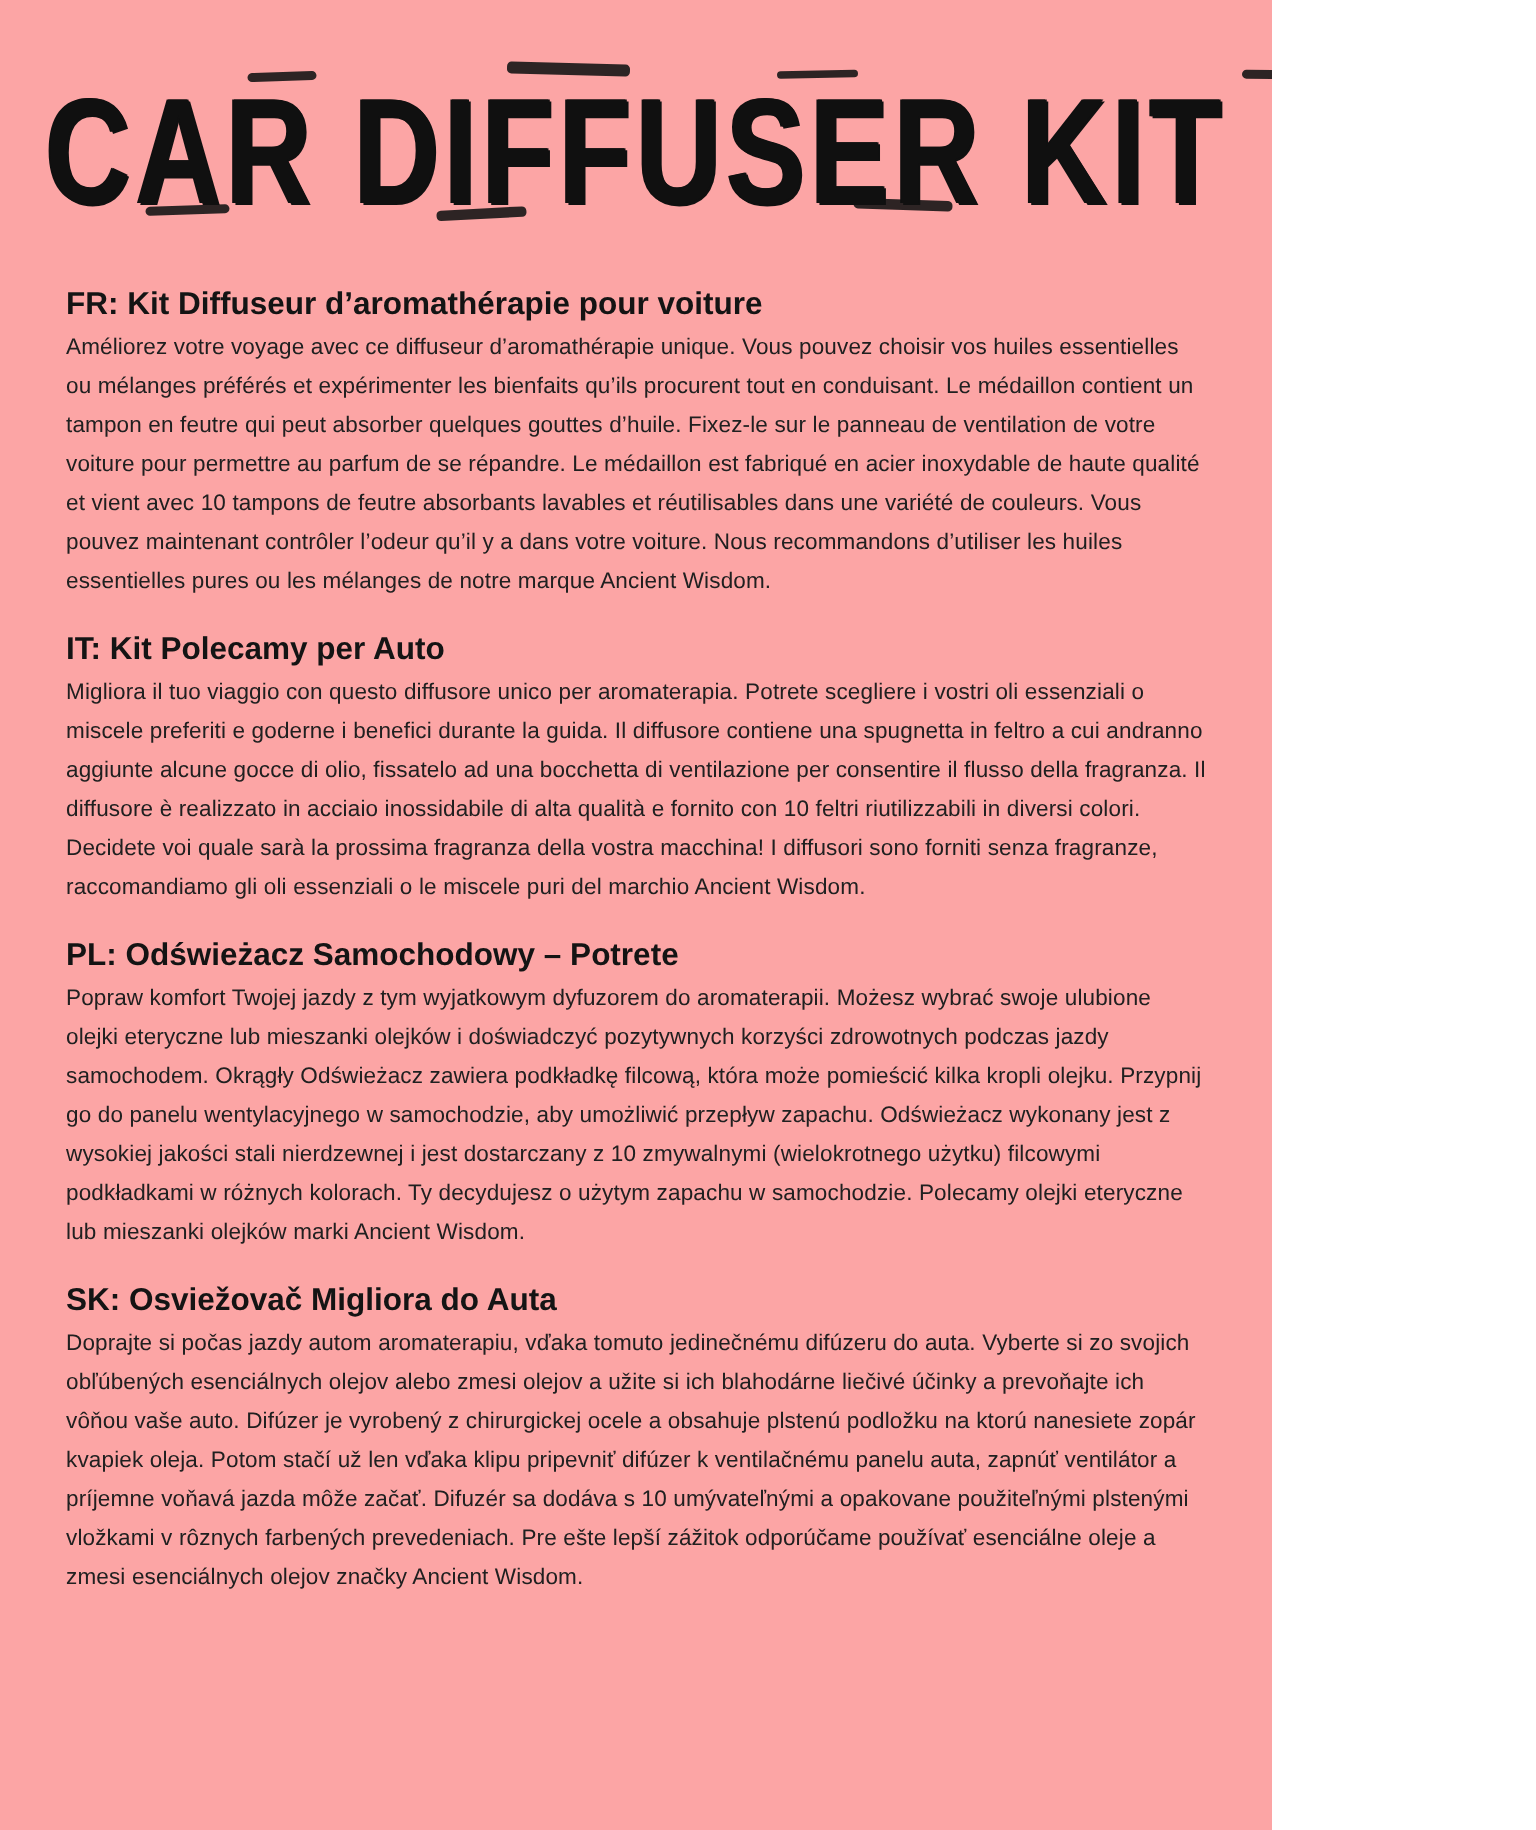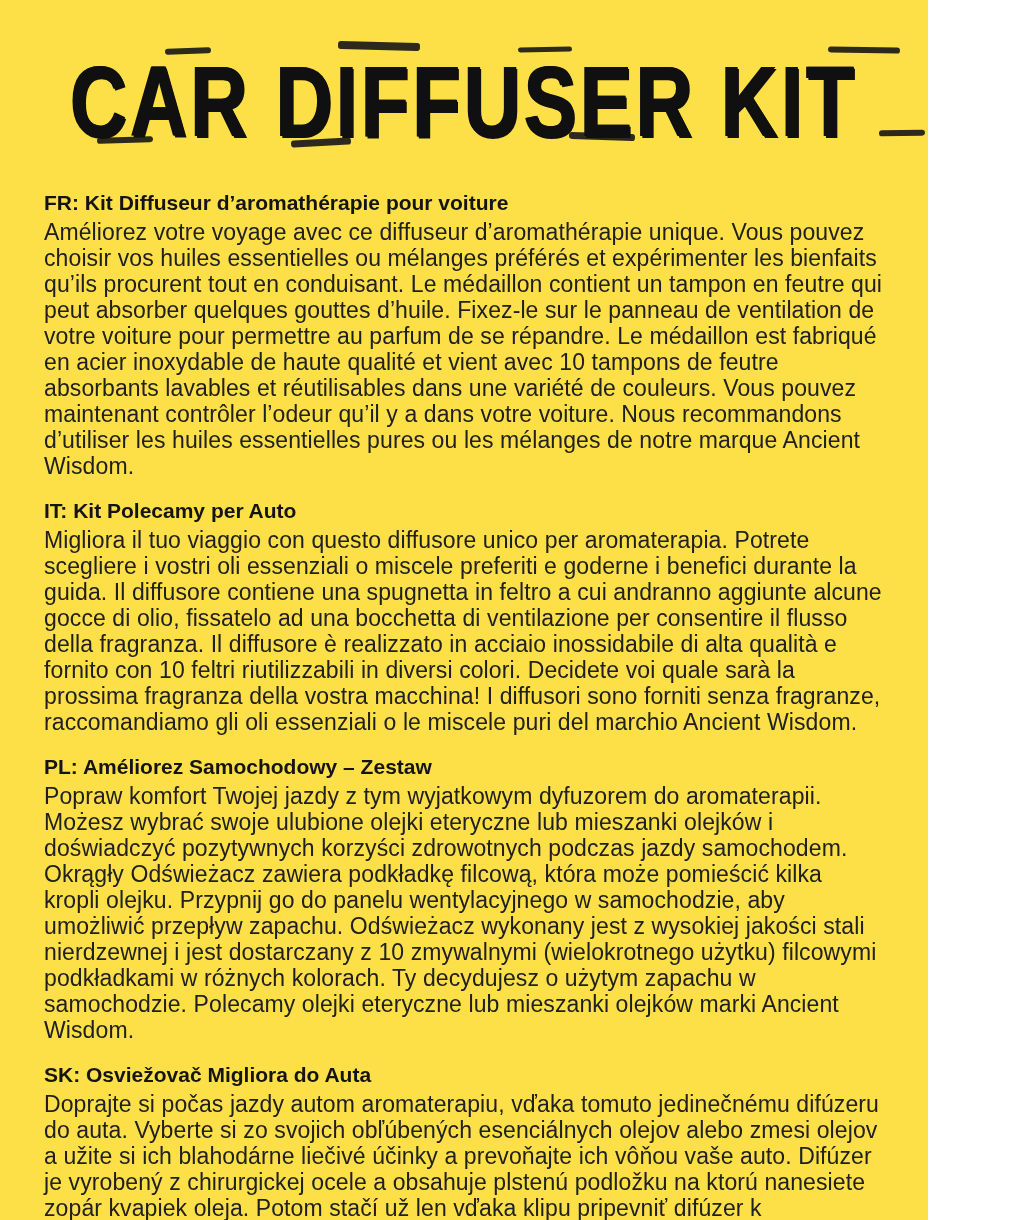--- a/index.html
+++ b/index.html
@@ -2,23 +2,23 @@
 <html><head>
 <meta charset="utf-8">
 <style>
   html, body {
     margin: 0;
     padding: 0;
     background: #ffffff;
   }
   .page {
     position: relative;
-    width: 928px;
+    width: 848px;
     height: 1220px;
-    background: #fde047;
+    background: #fca5a5;
     overflow: hidden;
     font-family: "Liberation Sans", sans-serif;
     color: #1e1e1e;
   }
   
   .title-wrap {
     position: relative;
     width: 100%;
     height: 172px;
   }
@@ -64,21 +64,21 @@
   .lang-section { margin: 0 0 19px 0; }
   .lang-heading {
     margin: 0 0 3px 0;
     font-size: 21px;
     line-height: 26px;
     font-weight: bold;
     color: #141414;
   }
   .lang-body {
     margin: 0;
-    font-size: 23px;
+    font-size: 15px;
     line-height: 26px;
     color: #202020;
     letter-spacing: 0.1px;
   }
 </style>
 </head>
 <body>
 
 <div class="page">
 
@@ -101,21 +101,21 @@
       <h2 class="lang-heading">FR: Kit Diffuseur d’aromathérapie pour voiture</h2>
       <p class="lang-body">Améliorez votre voyage avec ce diffuseur d’aromathérapie unique. Vous pouvez choisir vos huiles essentielles ou mélanges préférés et expérimenter les bienfaits qu’ils procurent tout en conduisant. Le médaillon contient un tampon en feutre qui peut absorber quelques gouttes d’huile. Fixez-le sur le panneau de ventilation de votre voiture pour permettre au parfum de se répandre. Le médaillon est fabriqué en acier inoxydable de haute qualité et vient avec 10 tampons de feutre absorbants lavables et réutilisables dans une variété de couleurs. Vous pouvez maintenant contrôler l’odeur qu’il y a dans votre voiture. Nous recommandons d’utiliser les huiles essentielles pures ou les mélanges de notre marque Ancient Wisdom.</p>
     </section>
 
     <section class="lang-section">
       <h2 class="lang-heading">IT: Kit Polecamy per Auto</h2>
       <p class="lang-body">Migliora il tuo viaggio con questo diffusore unico per aromaterapia. Potrete scegliere i vostri oli essenziali o miscele preferiti e goderne i benefici durante la guida. Il diffusore contiene una spugnetta in feltro a cui andranno aggiunte alcune gocce di olio, fissatelo ad una bocchetta di ventilazione per consentire il flusso della fragranza. Il diffusore è realizzato in acciaio inossidabile di alta qualità e fornito con 10 feltri riutilizzabili in diversi colori. Decidete voi quale sarà la prossima fragranza della vostra macchina! I diffusori sono forniti senza fragranze, raccomandiamo gli oli essenziali o le miscele puri del marchio Ancient Wisdom.</p>
     </section>
 
     <section class="lang-section">
-      <h2 class="lang-heading">PL: Améliorez Samochodowy – Zestaw</h2>
+      <h2 class="lang-heading">PL: Odświeżacz Samochodowy – Potrete</h2>
       <p class="lang-body">Popraw komfort Twojej jazdy z tym wyjatkowym dyfuzorem do aromaterapii.  Możesz wybrać swoje ulubione olejki eteryczne lub mieszanki olejków i doświadczyć pozytywnych korzyści zdrowotnych podczas jazdy samochodem. Okrągły Odświeżacz zawiera podkładkę filcową, która może pomieścić kilka kropli olejku. Przypnij go do panelu wentylacyjnego w samochodzie, aby umożliwić przepływ zapachu. Odświeżacz wykonany jest z wysokiej jakości stali nierdzewnej i jest dostarczany z 10 zmywalnymi (wielokrotnego użytku) filcowymi podkładkami w różnych kolorach. Ty decydujesz o użytym zapachu w samochodzie. Polecamy olejki eteryczne lub mieszanki olejków marki Ancient Wisdom.</p>
     </section>
 
     <section class="lang-section">
       <h2 class="lang-heading">SK: Osviežovač Migliora do Auta</h2>
       <p class="lang-body">Doprajte si počas jazdy autom aromaterapiu, vďaka tomuto jedinečnému difúzeru do auta. Vyberte si zo svojich obľúbených esenciálnych olejov alebo zmesi olejov a užite si ich blahodárne liečivé účinky a prevoňajte ich vôňou vaše auto. Difúzer je vyrobený z chirurgickej ocele a obsahuje plstenú podložku na ktorú nanesiete zopár kvapiek oleja. Potom stačí už len vďaka klipu pripevniť difúzer k ventilačnému panelu auta, zapnúť ventilátor a príjemne voňavá jazda môže začať. Difuzér sa dodáva s 10 umývateľnými a opakovane použiteľnými plstenými vložkami v rôznych farbených prevedeniach. Pre ešte lepší zážitok odporúčame používať esenciálne oleje a zmesi esenciálnych olejov značky Ancient Wisdom.</p>
     </section>
 
   </main>
 </div>

